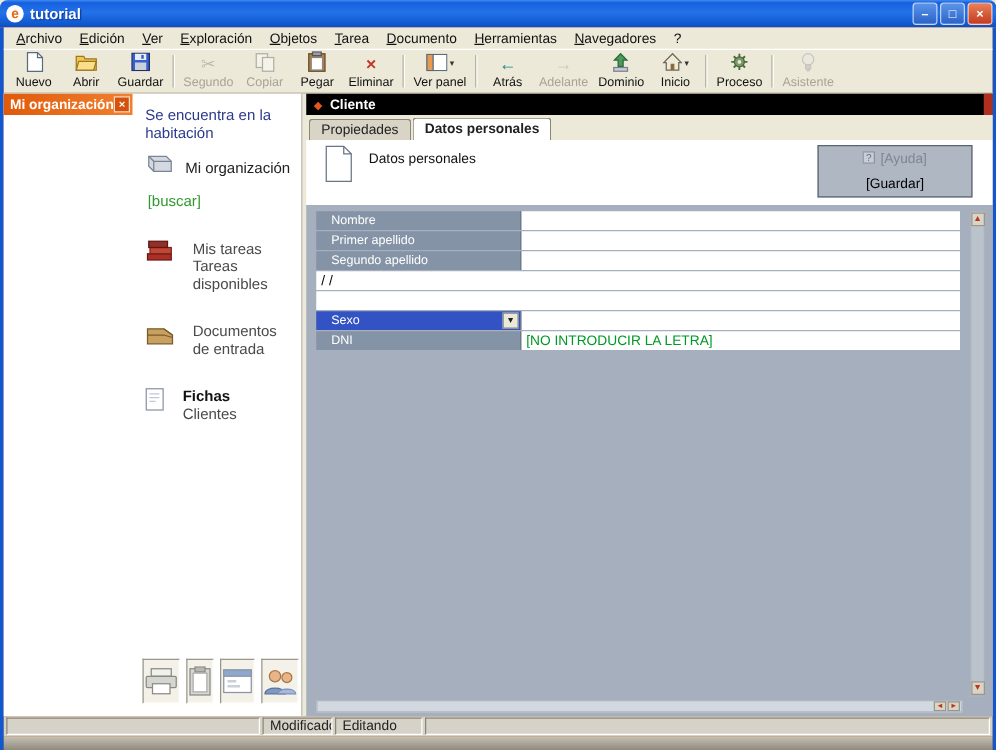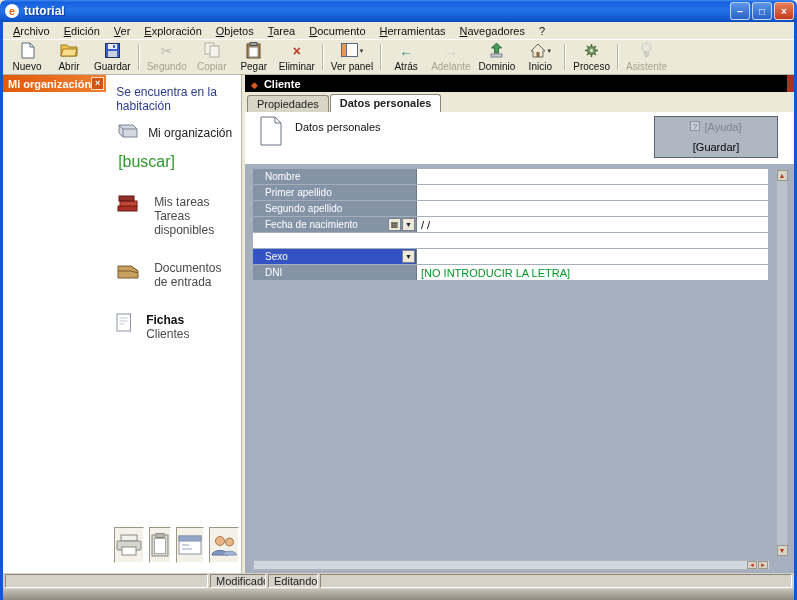--- a/index.html
+++ b/index.html
@@ -49,21 +49,21 @@
     border-right:1px solid #B8B4A6; }
   .sb-header { height:17px; flex:none; background:linear-gradient(90deg,#E05A0A,#F08030); color:#fff;
     font-weight:bold; font-size:11px; display:flex; align-items:center; padding:0 2px 0 5px; }
   .sb-header .t { flex:1; }
   .sb-close { width:13px; height:13px; flex:none; background:#D2520E; border:1px solid #FFDCC4; color:#fff;
     font-size:9px; line-height:11px; text-align:center; font-weight:bold; cursor:default; }
   .sb-body { flex:1; min-height:0; display:flex; flex-direction:column; padding:8px 6px 4px 8px; overflow:hidden; }
   .sb-room { color:#2B3A8C; font-size:12px; margin:2px 0 10px 2px; }
   .sb-org { display:flex; align-items:center; gap:8px; margin-left:2px; }
   .sb-org .lbl { font-size:12px; color:#222; }
-  .sb-buscar { color:#2E9A2E; font-size:16px; margin:10px 0 0 4px; cursor:pointer; width:max-content; }
+  .sb-buscar { color:#2E9A2E; font-size:12px; margin:10px 0 0 4px; cursor:pointer; width:max-content; }
   .sb-item { display:flex; align-items:flex-start; gap:14px; margin:24px 0 0 2px; }
   .sb-tx { font-size:12px; color:#4A4A4A; line-height:14px; }
   .sb-tx .bold { color:#111; font-weight:bold; }
   .sb-tray { margin-top:auto; display:flex; gap:5px; padding:4px 0 6px 0; }
   .tray-cell { width:55px; height:36px; background:#F4F2E8; border:1px solid;
     border-color:#9A968A #FFFFFF #FFFFFF #9A968A; display:flex; align-items:center; justify-content:center; }
 
   
   .main { flex:1; min-width:0; display:flex; flex-direction:column; margin-left:3px; }
   .main-header { height:17px; flex:none; background:#000; color:#fff; display:flex; align-items:center; gap:6px;
@@ -102,21 +102,21 @@
     border:1px solid #AEB6C0; display:flex; justify-content:flex-end; align-items:center; gap:1px; padding-right:1px; }
   .harrow { width:10px; height:8px; background:#D8D4C8; border:1px solid #9A968A; color:#B83818;
     font-size:6px; line-height:6px; text-align:center; }
 
   
   .statusbar { height:16px; flex:none; background:#D6D2C7; display:flex; gap:2px; padding:1px 2px; }
   .sb-cell { border:1px solid; border-color:#8A867A #FFFFFF #FFFFFF #8A867A; font-size:11px; line-height:12px;
     padding:0 5px; color:#222; white-space:nowrap; overflow:hidden; }
   .sb-cell-0 { width:203px; }
   .sb-cell-1 { width:56px; }
-  .sb-cell-2 { width:50px; }
+  .sb-cell-2 { width:70px; }
   .sb-cell-3 { flex:1; }
   .bottom-edge { height:11px; flex:none; background:linear-gradient(180deg,#C6C2B6,#8E8A7E); }
 </style>
 </head>
 <body>
 
 <div class="window">
 
   <div class="titlebar">
     <span class="app-icon">e</span>
@@ -398,31 +398,20 @@
                 </div>
                 <div class="fval"></div>
               </div>
               <div class="frow">
                 <div class="flabel">
                   <span>Segundo apellido</span>
                 </div>
                 <div class="fval"></div>
               </div>
               <div class="frow">
-                <div class="flabel">
-                  <span>Fecha de nacimiento</span>
-                  <span class="lbtns">
-                    <span class="lbtn">
-                      <span style="font-size:8px;line-height:1">▦</span>
-                    </span>
-                    <span class="lbtn">
-                      <span style="font-size:7px;line-height:1">▼</span>
-                    </span>
-                  </span>
-                </div>
                 <div class="fval">/ /</div>
               </div>
               <div class="frow">
                 <div class="fval"></div>
               </div>
               <div class="frow">
                 <div class="flabel selected">
                   <span>Sexo</span>
                   <span class="lbtns">
                     <span class="lbtn">

